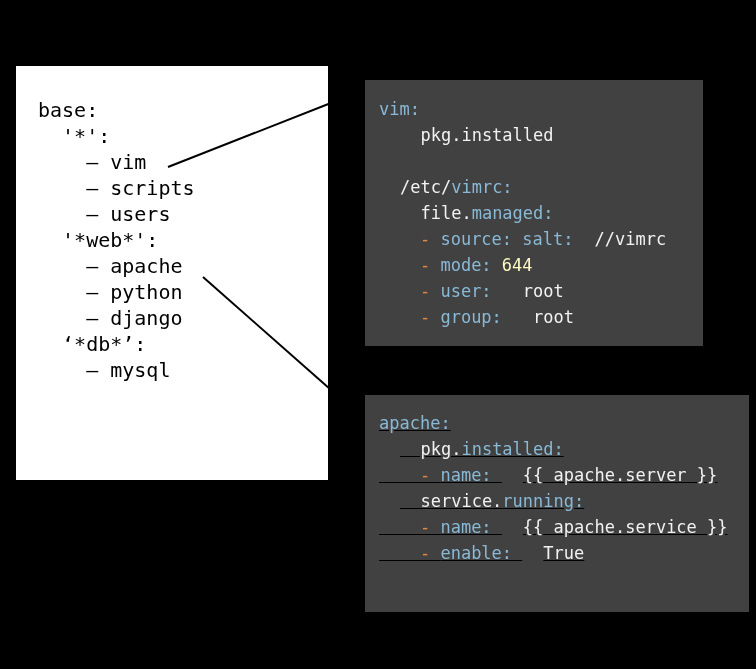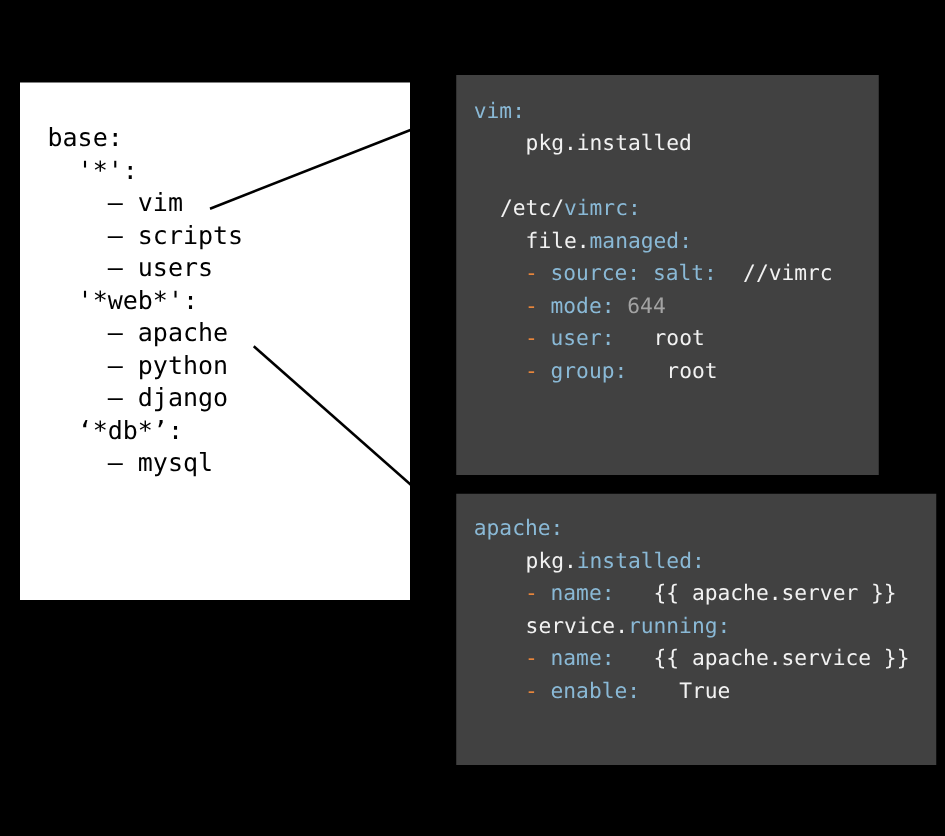--- a/index.html
+++ b/index.html
@@ -49,23 +49,23 @@
   #topsls-code .ln { display: block; }
 
   
   .code-panel {
     position: absolute;
     background: #414141;
     box-sizing: border-box;
   }
   #vim-panel {
     left: 365px;
-    top: 60px;
+    top: 80px;
     width: 338px;
-    height: 320px;
+    height: 266px;
   }
   #apache-panel {
     left: 365px;
     top: 395px;
     width: 384px;
     height: 217px;
   }
   .code-body {
     margin: 0;
     font-family: "DejaVu Sans Mono", "Liberation Mono", monospace;
@@ -75,28 +75,29 @@
   }
   #vim-panel .code-body {
     position: absolute;
     left: 14px;
     top: 16px;
   }
   #apache-panel .code-body {
     position: absolute;
     left: 14px;
     top: 15px;
+    text-decoration: underline;
   }
   .code-body .ln { display: block; min-height: 26px; }
 
   
   .t-key    { color: #8ab9d6; }
   .t-plain  { color: #f2f2f2; margin-left: 21px; }
   .t-dash   { color: #e8863c; }
-  .t-num    { color: #a3a3a3; }
+  .t-num    { color: #fef9c3; }
   .t-blank  { color: transparent; }
 </style>
 </head>
 <body>
 
 <div id="topsls-panel">
   <div id="topsls-code"><span class="ln">base:</span><span class="ln">  '*':</span><span class="ln">    – vim</span><span class="ln">    – scripts</span><span class="ln">    – users</span><span class="ln">  '*web*':</span><span class="ln">    – apache</span><span class="ln">    – python</span><span class="ln">    – django</span><span class="ln">  ‘*db*’:</span><span class="ln">    – mysql</span></div>
 </div>
 
 <svg id="connectors" xmlns="http://www.w3.org/2000/svg">

